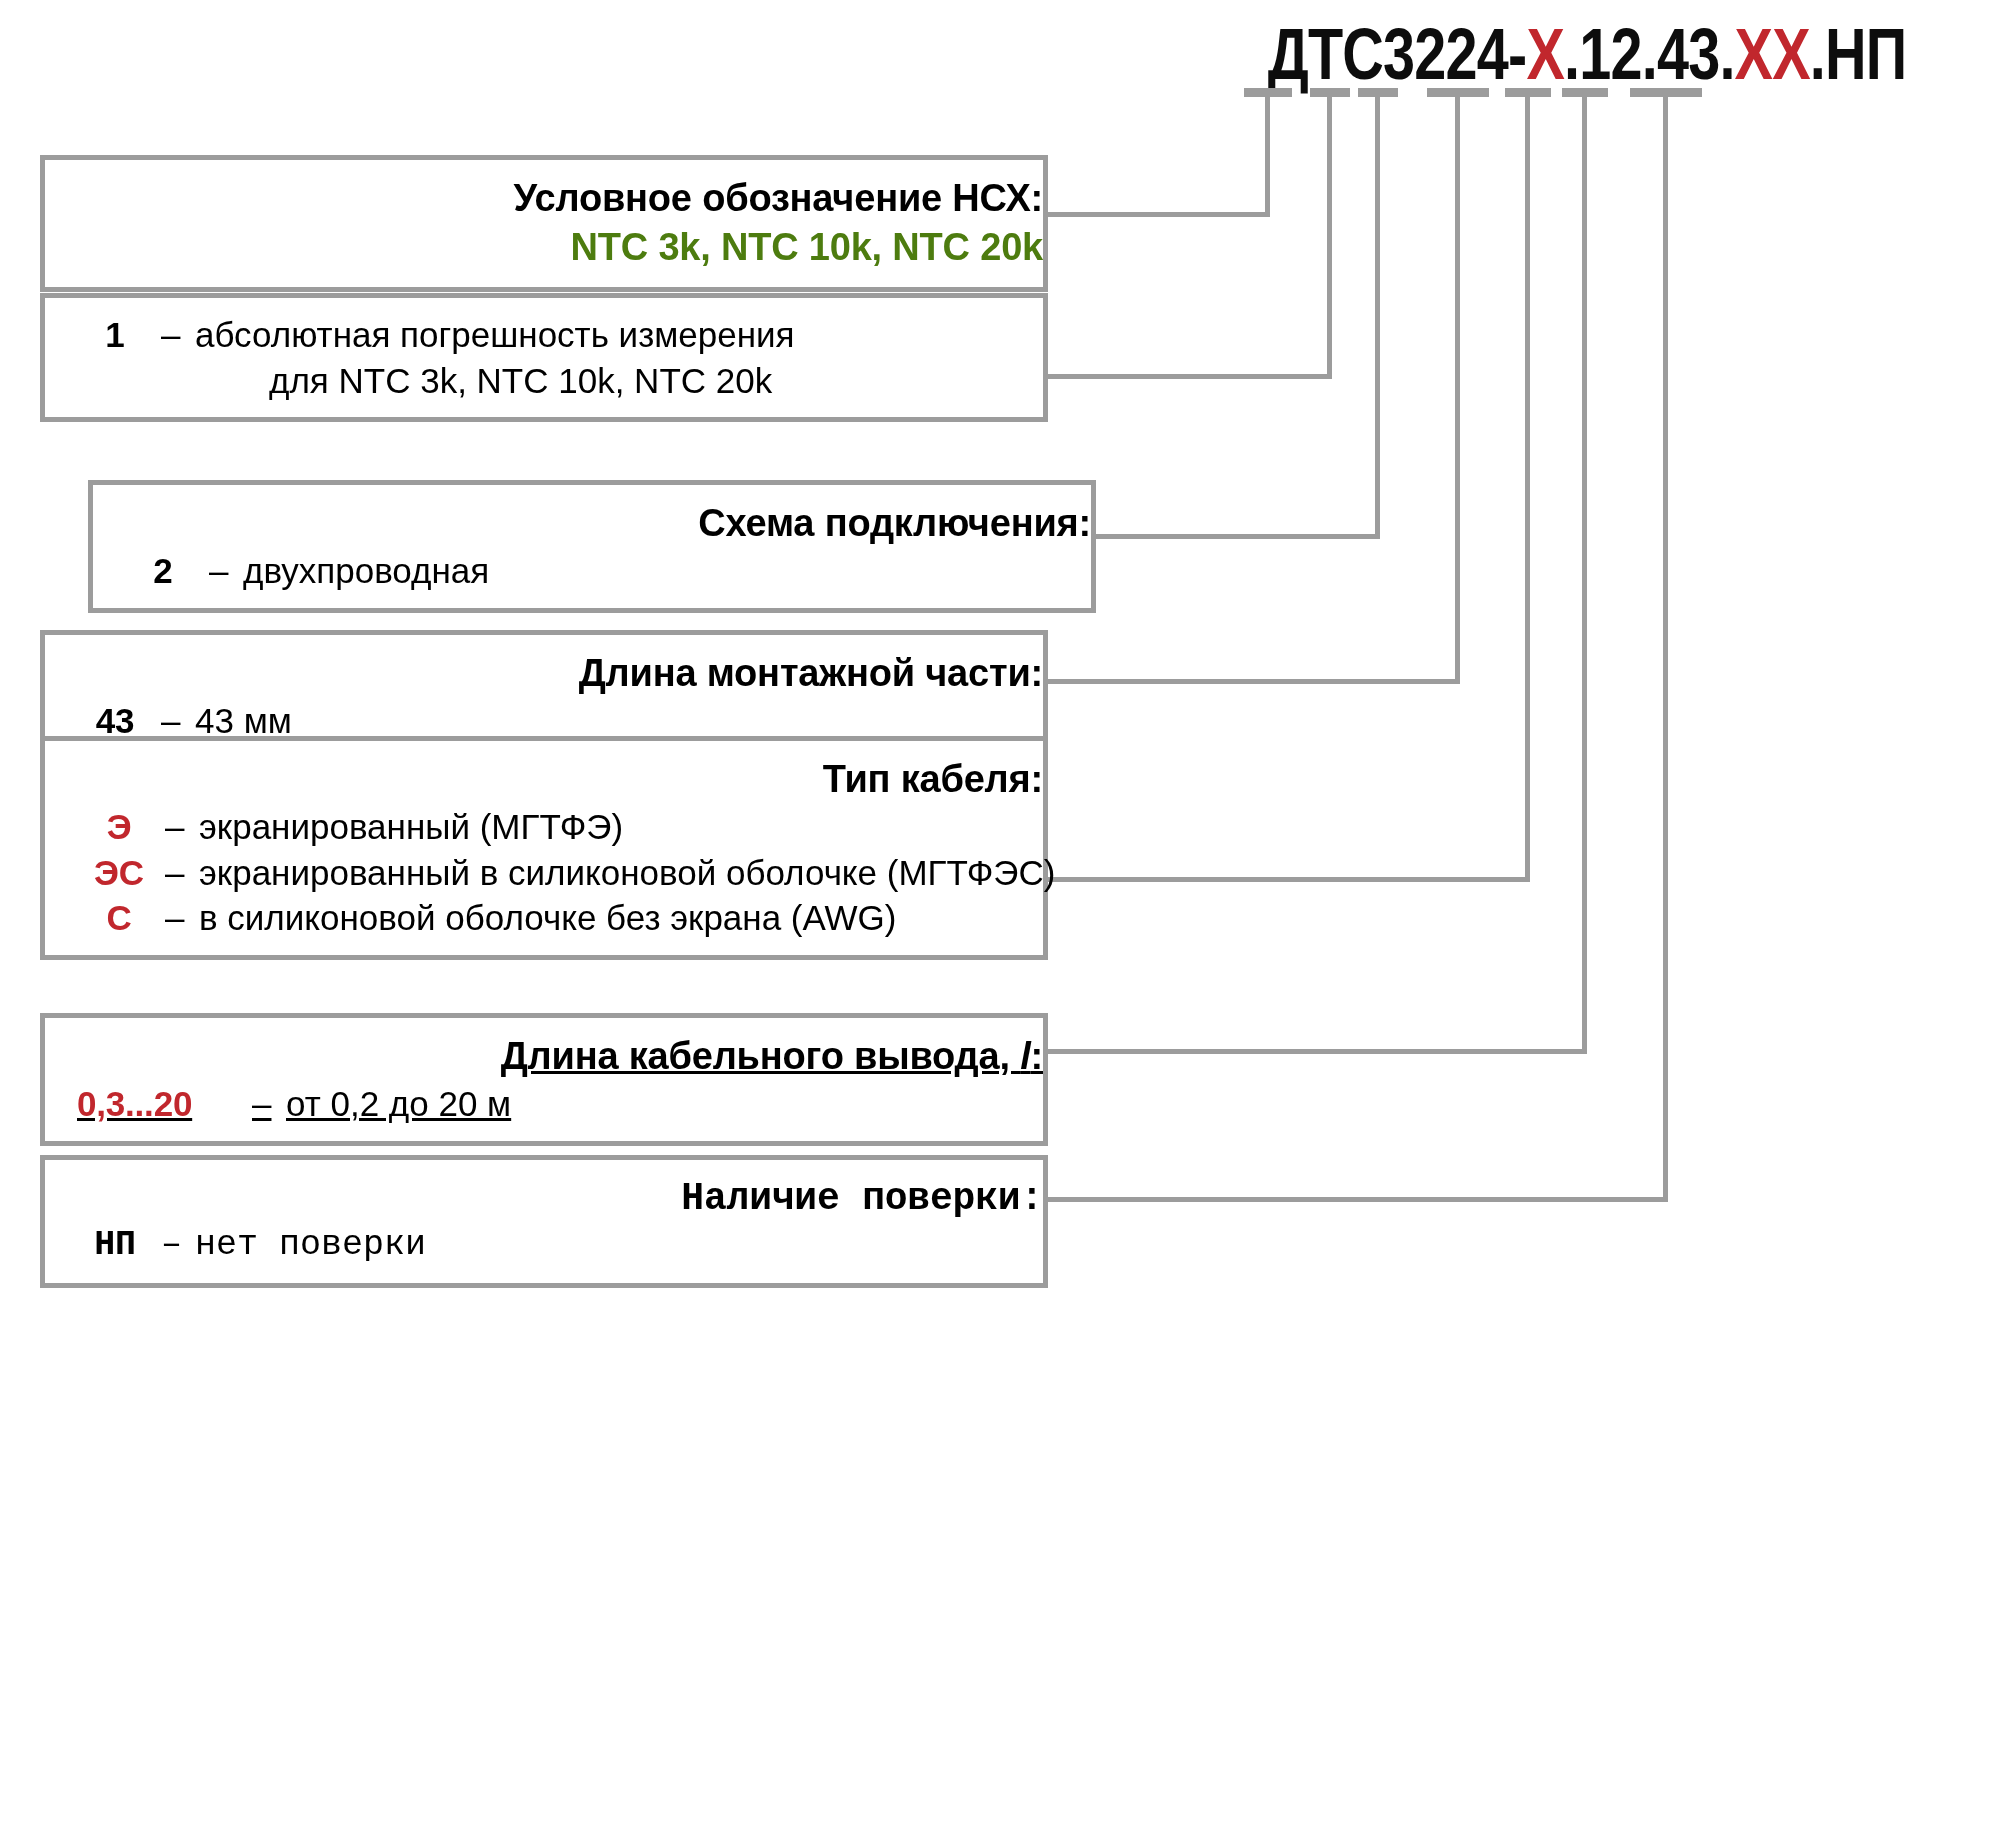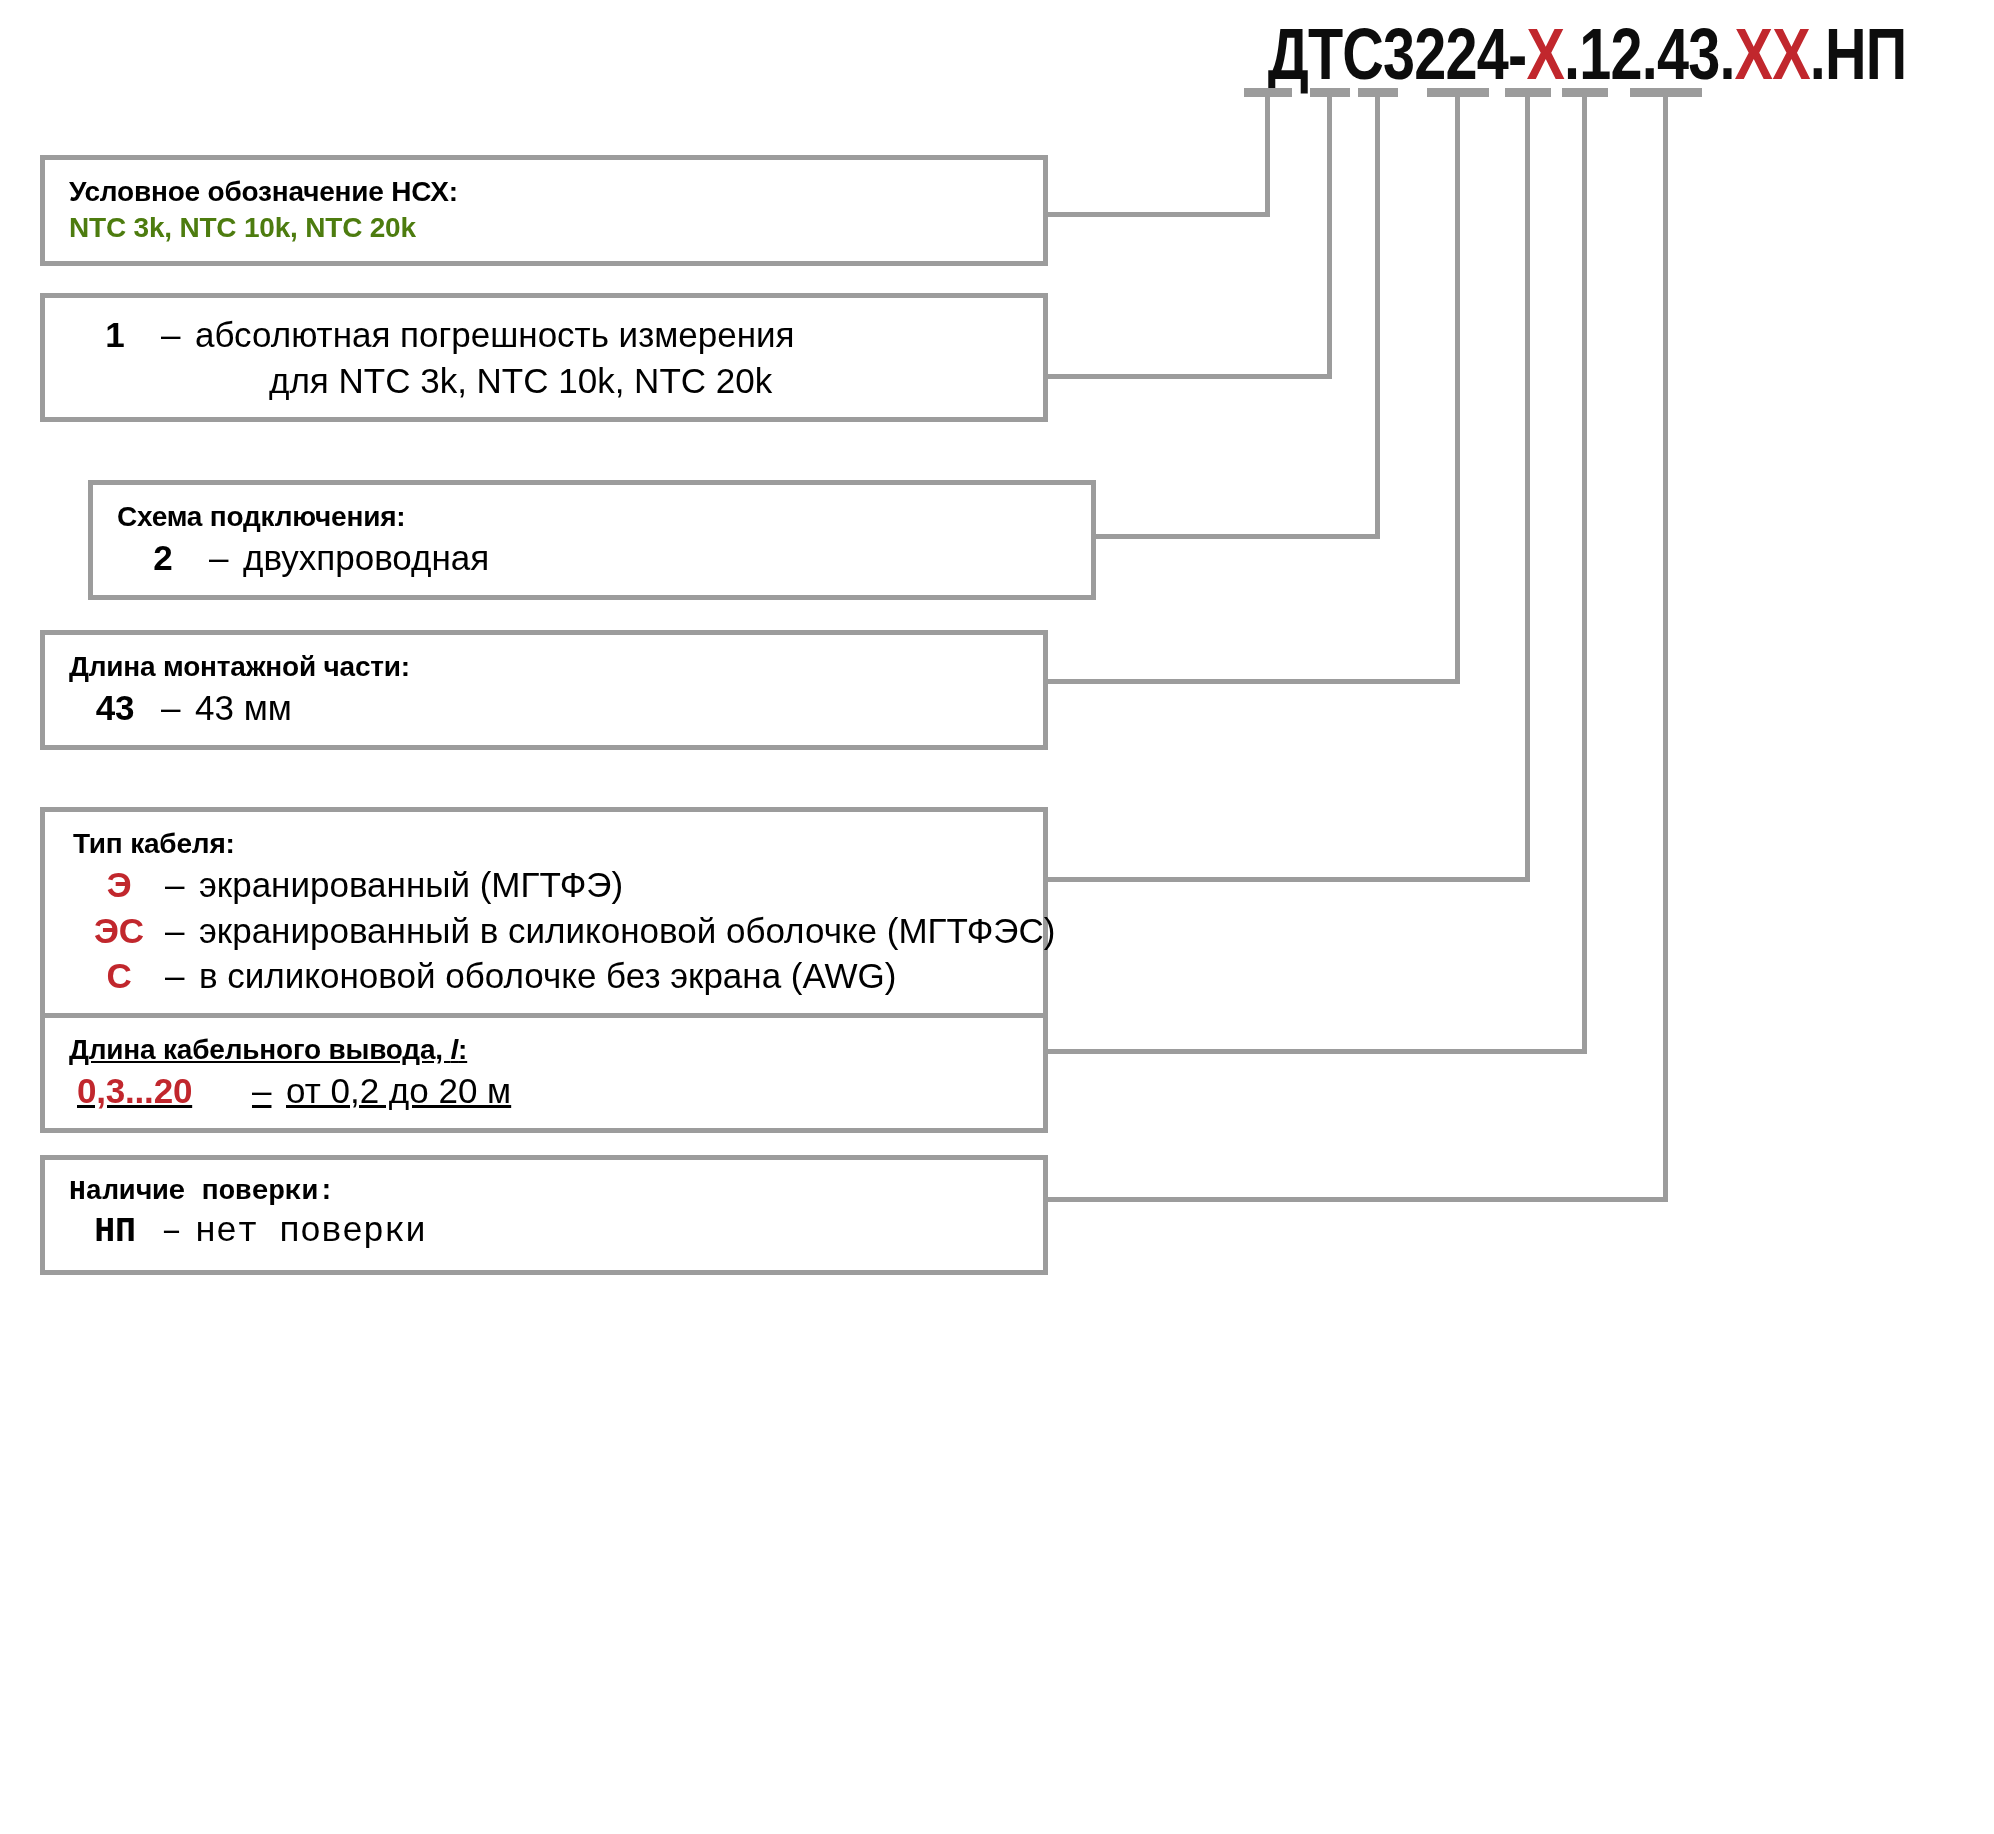--- a/index.html
+++ b/index.html
@@ -58,24 +58,25 @@
     position: absolute;
     left: 40px;
     width: 1008px;
     box-sizing: border-box;
     border: 5px solid #9c9c9c;
     background: #ffffff;
     padding: 14px 0 14px 24px;
   }
   .box-title {
     font-weight: bold;
-    font-size: 28px;
+    font-size: 38px;
     line-height: 1.30;
     white-space: nowrap;
     letter-spacing: -0.2px;
+    text-align: right;
   }
   .opt-row {
     display: flex;
     align-items: baseline;
     font-size: 35px;
     line-height: 1.30;
     white-space: nowrap;
   }
   .opt-code {
     flex: 0 0 auto;
@@ -164,21 +165,21 @@
 
   <div class="box" style="top:630px;">
     <div class="box-title">Длина монтажной части:</div>
     <div class="opt-row">
       <span class="opt-code">43</span>
       <span class="opt-dash">–</span>
       <span class="opt-text">43 мм</span>
     </div>
   </div>
 
-  <div class="box" style="top:807px;padding-left:28px;">
+  <div class="box" style="top:736px;padding-left:28px;">
     <div class="box-title">Тип кабеля:</div>
     <div class="opt-row">
       <span class="opt-code red">Э</span>
       <span class="opt-dash">–</span>
       <span class="opt-text">экранированный (МГТФЭ)</span>
     </div>
     <div class="opt-row">
       <span class="opt-code red">ЭС</span>
       <span class="opt-dash">–</span>
       <span class="opt-text">экранированный в силиконовой оболочке (МГТФЭС)</span>

